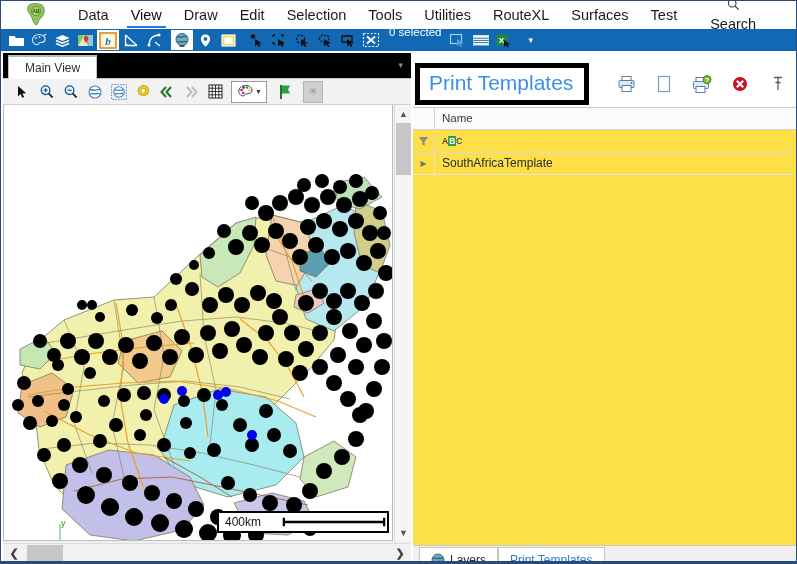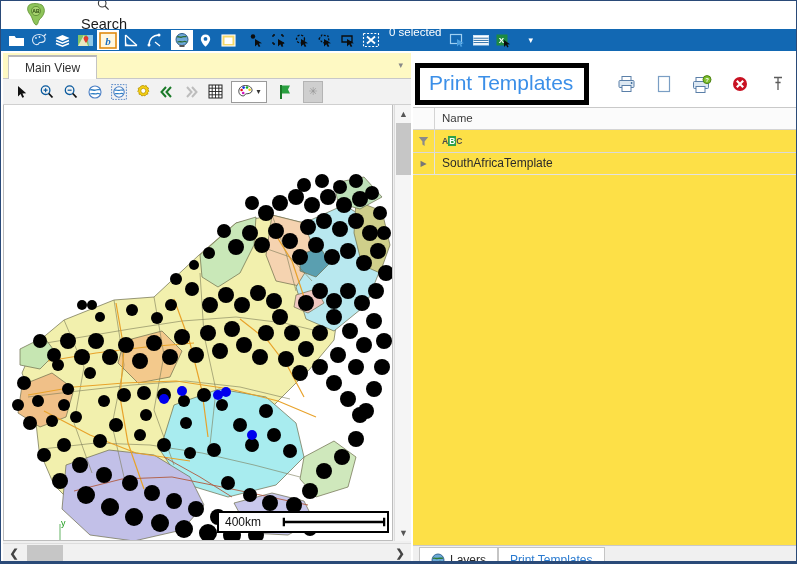--- a/index.html
+++ b/index.html
@@ -119,21 +119,21 @@
     left: 2px; top: 52px;
     width: 408px;
     height: 510px;
     background: #f0f0f0;
   }
   .viewtabs {
     position: absolute;
     left: 0; top: 0;
     width: 408px;
     height: 26px;
-    background: #fef9c3;
+    background: #000000;
     border-bottom: 1px solid #c8c8c8;
     box-sizing: border-box;
   }
   .viewtab {
     position: absolute;
     left: 5px; top: 2px;
     height: 24px;
     padding: 0 16px;
     background: #ffffff;
     border: 1px solid #c4c4c4;
@@ -427,20 +427,32 @@
 
   <div class="menubar">
     <div class="applogo">
       <svg width="26" height="24" viewBox="0 0 26 24">
         <path d="M7 1 C4 2 3 5 4 8 C5 11 7 12 8 15 C9 18 10 21 12 22 C14 22 14 19 15 17 C17 15 19 13 20 10 C21 7 20 4 18 2 C15 0.5 10 0 7 1 Z" fill="#8ec45a" stroke="#5d8f2f" stroke-width="0.8"></path>
         <circle cx="12" cy="8" r="4.6" fill="#a7d36f" stroke="#4f7d28" stroke-width="0.7"></circle>
         <text x="12" y="10.3" font-size="5.2" font-family="Liberation Sans, sans-serif" font-weight="bold" fill="#2b4b10" text-anchor="middle">AB</text>
       </svg>
     </div>
 
+    <div class="menu-items">
+      <div class="menu-item">Data</div>
+      <div class="menu-item active">View</div>
+      <div class="menu-item">Draw</div>
+      <div class="menu-item">Edit</div>
+      <div class="menu-item">Selection</div>
+      <div class="menu-item">Tools</div>
+      <div class="menu-item">Utilities</div>
+      <div class="menu-item">RouteXL</div>
+      <div class="menu-item">Surfaces</div>
+      <div class="menu-item">Test</div>
+    </div>
 
     <div class="menu-search">
       <svg width="13" height="13" viewBox="0 0 13 13">
         <circle cx="5.2" cy="5.2" r="3.8" fill="none" stroke="#3a3a3a" stroke-width="1.1"></circle>
         <line x1="8" y1="8" x2="11.6" y2="11.6" stroke="#3a3a3a" stroke-width="1.1"></line>
       </svg>
       <span>Search</span>
     </div>
   </div>
 

